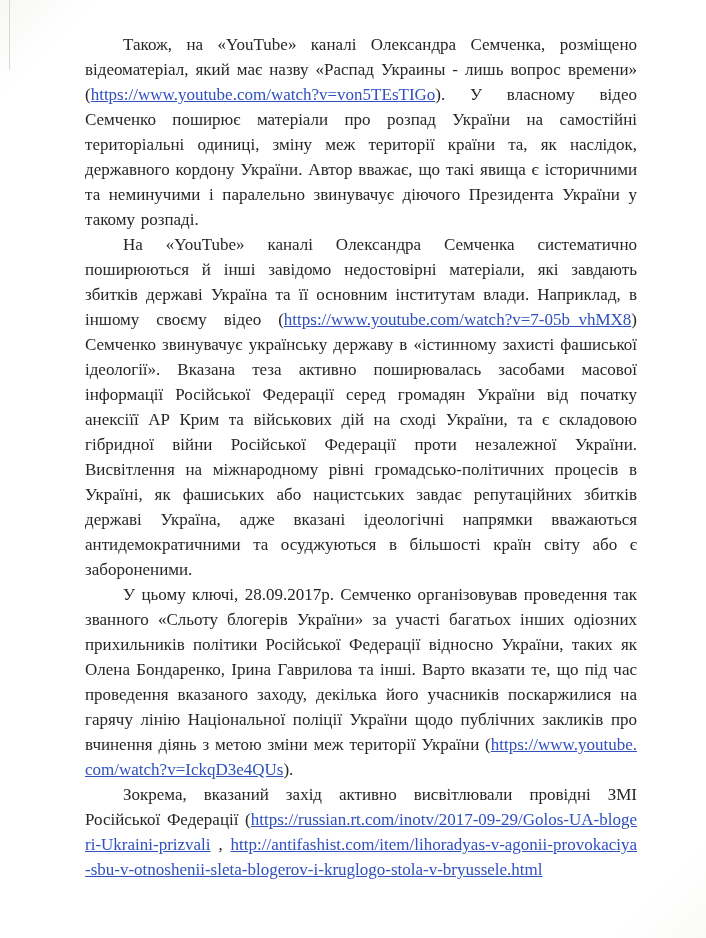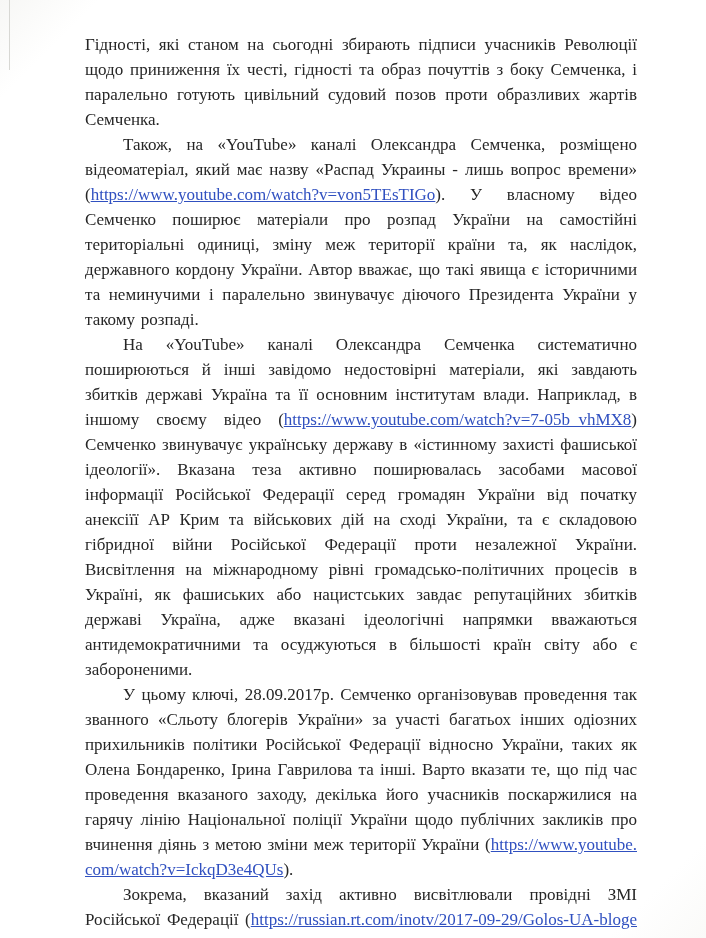--- a/index.html
+++ b/index.html
@@ -50,19 +50,18 @@
     text-decoration: underline;
     word-break: break-all;
   }
 </style>
 </head>
 <body>
 
 <div class="page">
   <div class="edge-artifact"></div>
   <div class="text-block">
-      <p class="para"><span>Гідності, які станом на сьогодні збирають підписи учасників Революції щодо приниження їх честі, гідності та образ почуттів з боку Семченка, і паралельно готують цивільний судовий позов проти образливих жартів Семченка.</span></p>
       <p class="para indent"><span>Також, на «YouTube» каналі Олександра Семченка, розміщено відеоматеріал, який має назву «Распад Украины - лишь вопрос времени» (</span><a href="#" class="doc-link">https://www.youtube.com/watch?v=von5TEsTIGo</a><span>). У власному відео Семченко поширює матеріали про розпад України на самостійні територіальні одиниці, зміну меж території країни та, як наслідок, державного кордону України. Автор вважає, що такі явища є історичними та неминучими і паралельно звинувачує діючого Президента України у такому розпаді.</span></p>
       <p class="para indent"><span>На «YouTube» каналі Олександра Семченка систематично поширюються й інші завідомо недостовірні матеріали, які завдають збитків державі Україна та її основним інститутам влади. Наприклад, в іншому своєму відео (</span><a href="#" class="doc-link">https://www.youtube.com/watch?v=7-05b_vhMX8</a><span>) Семченко звинувачує українську державу в «істинному захисті фашиської ідеології». Вказана теза активно поширювалась засобами масової інформації Російської Федерації серед громадян України від початку анексіїї АР Крим та військових дій на сході України, та є складовою гібридної війни Російської Федерації проти незалежної України. Висвітлення на міжнародному рівні громадсько-політичних процесів в Україні, як фашиських або нацистських завдає репутаційних збитків державі Україна, адже вказані ідеологічні напрямки вважаються антидемократичними та осуджуються в більшості країн світу або є забороненими.</span></p>
       <p class="para indent"><span>У цьому ключі, 28.09.2017р. Семченко організовував проведення так званного «Сльоту блогерів України» за участі багатьох інших одіозних прихильників політики Російської Федерації відносно України, таких як Олена Бондаренко, Ірина Гаврилова та інші. Варто вказати те, що під час проведення вказаного заходу, декілька його учасників поскаржилися на гарячу лінію Національної поліції України щодо публічних закликів про вчинення діянь з метою зміни меж території України (</span><a href="#" class="doc-link">https://www.youtube.com/watch?v=IckqD3e4QUs</a><span>).</span></p>
       <p class="para indent"><span>Зокрема, вказаний захід активно висвітлювали провідні ЗМІ Російської Федерації (</span><a href="#" class="doc-link">https://russian.rt.com/inotv/2017-09-29/Golos-UA-blogeri-Ukraini-prizvali</a><span> , </span><a href="#" class="doc-link">http://antifashist.com/item/lihoradyas-v-agonii-provokaciya-sbu-v-otnoshenii-sleta-blogerov-i-kruglogo-stola-v-bryussele.html</a></p>
     </div>
 </div>
 
 </body></html>

